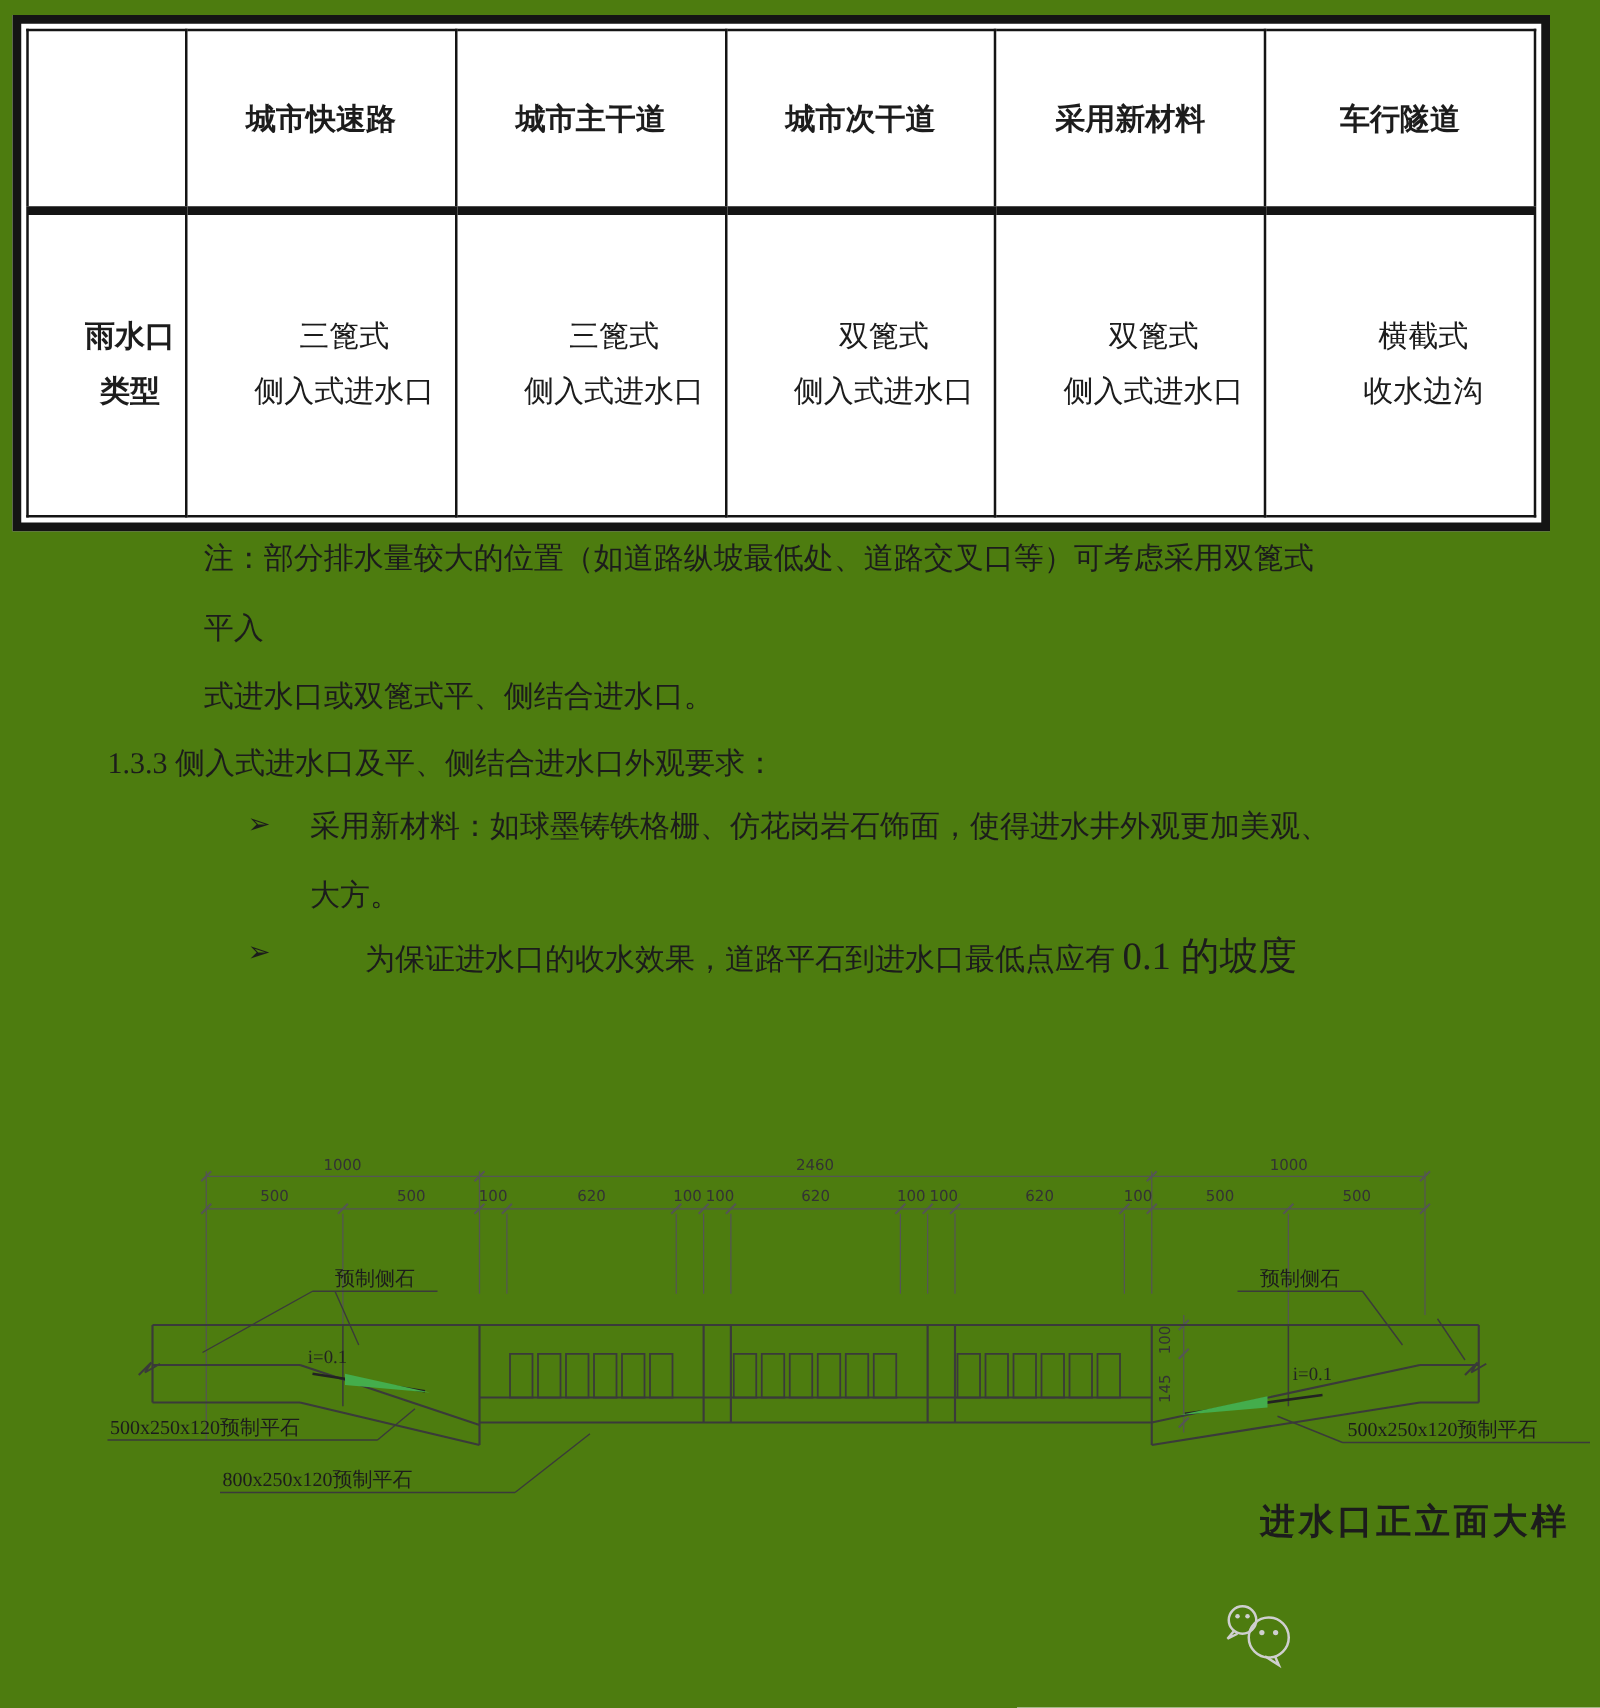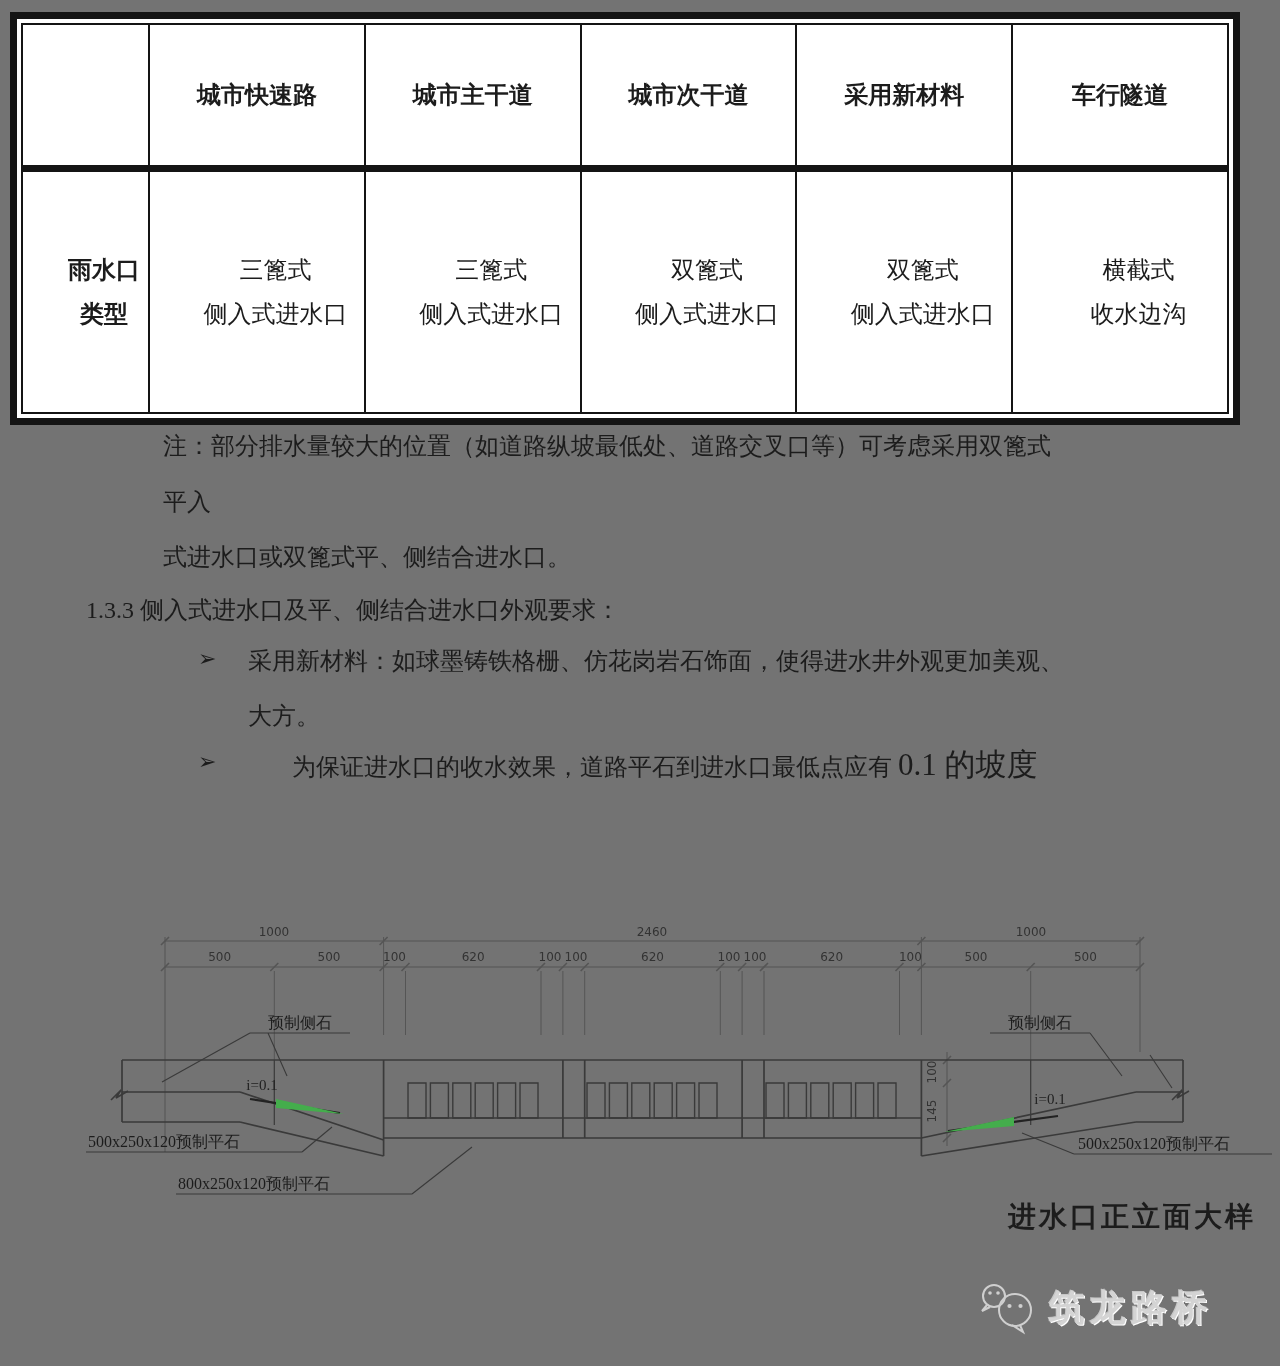--- a/index.html
+++ b/index.html
@@ -1,16 +1,16 @@
 <!DOCTYPE html>
 <html><head>
 <meta charset="utf-8">
 <style>
   html,body{margin:0;padding:0;background:#e8e8e8;}
-  .page{position:relative;width:1280px;height:1366px;background:#737373;overflow:hidden;
+  .page{position:relative;width:1280px;height:1366px;background:#4d7c0f;overflow:hidden;
         font-family:"Liberation Serif","DejaVu Serif",serif;color:#1c1c1c;}
   
   .tbl-outer{position:absolute;left:10px;top:12px;width:1208px;border:7px solid #141414;padding:4px;background:#fff;}
   table.road{border-collapse:collapse;width:100%;table-layout:fixed;}
   table.road td{border:2px solid #141414;text-align:center;vertical-align:middle;
                 font-size:24px;padding:0;}
   table.road tr.hdr td{height:140px;font-weight:bold;border-bottom:7px solid #141414;}
   table.road tr.bdy td{height:240px;padding-left:37px;}
   td.c0{width:125px;font-weight:bold;}
   .cell-line{line-height:1.85;}
@@ -193,16 +193,15 @@
         <circle cx="40" cy="29" r="16"></circle>
         <path d="M45,44 L48,51 L37,44"></path>
       </g>
       <g fill="#cfcfcf">
         <circle cx="15" cy="12" r="1.8"></circle>
         <circle cx="23" cy="12" r="1.8"></circle>
         <circle cx="34.5" cy="25" r="2.1"></circle>
         <circle cx="45.5" cy="25" r="2.1"></circle>
       </g>
     </svg>
-    <span class="wm-text">筑龙路桥</span>
   </div>
 
 </div>
 
 </body></html>

